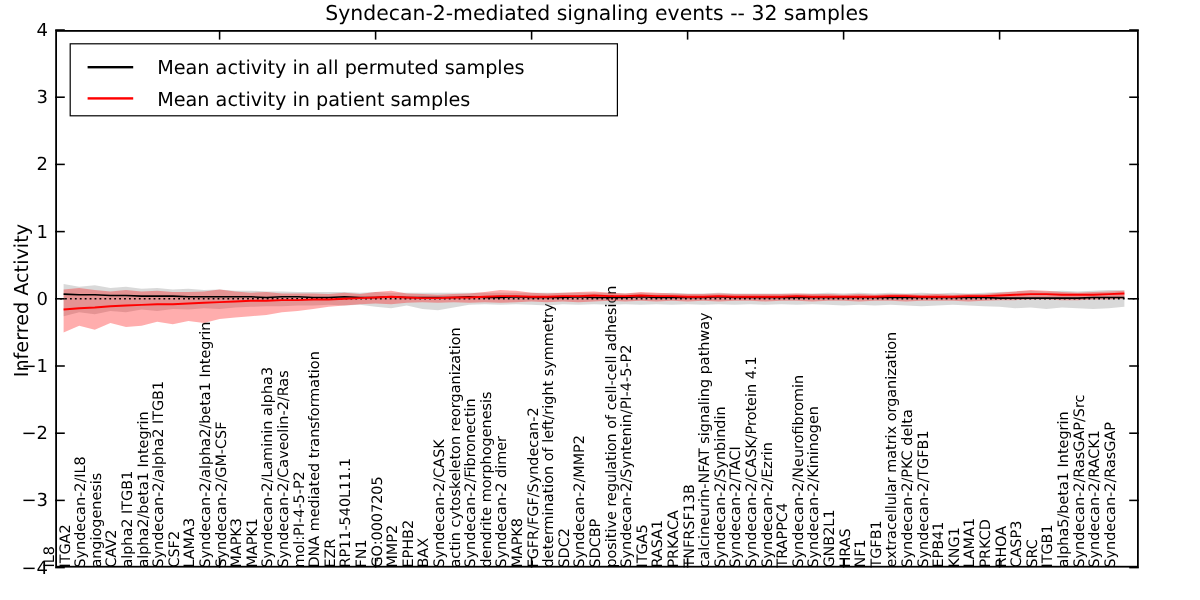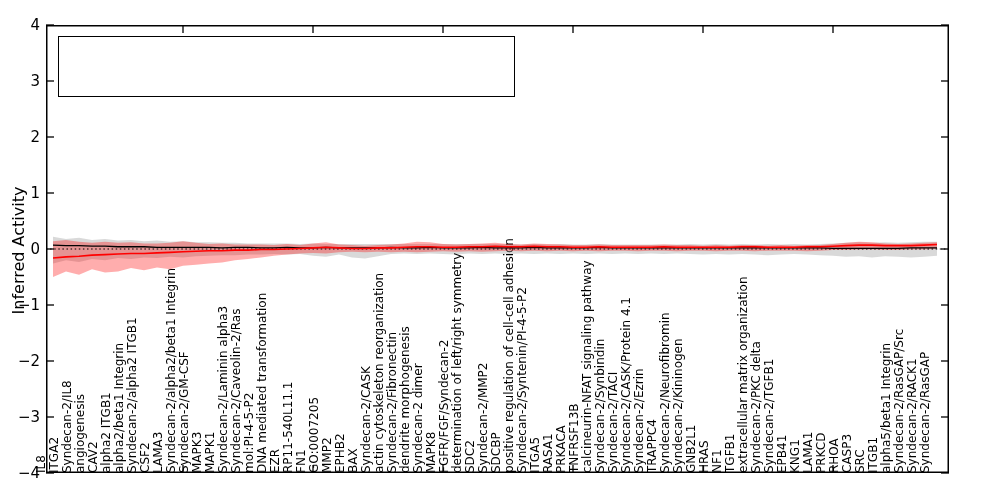--- a/index.html
+++ b/index.html
@@ -17,20 +17,21 @@
   .legend{position:absolute;left:58px;top:36px;width:457px;height:61px;border:1.6px solid #000;
           background:#fff;box-sizing:border-box;padding:6px 0 0 14px;}
   .legend-row{display:flex;align-items:center;height:26px;}
   .legend-sw{display:inline-block;width:38px;height:2px;margin-right:20px;flex:0 0 38px;}
   .legend-label{font-size:16px;white-space:nowrap;}
 </style>
 </head>
 <body>
 
 <div class="figure">
+  <div class="title">Syndecan-2-mediated signaling events -- 32 samples</div>
   <div class="ylabel">Inferred Activity</div>
 
   <div id="yticks">
       <span class="ytick" style="top: 17px;">4</span>
       <span class="ytick" style="top: 73px;">3</span>
       <span class="ytick" style="top: 129px;">2</span>
       <span class="ytick" style="top: 185px;">1</span>
       <span class="ytick" style="top: 241px;">0</span>
       <span class="ytick" style="top: 297px;">−1</span>
       <span class="ytick" style="top: 353px;">−2</span>
@@ -142,14 +143,22 @@
       <line x1="443" y1="473" x2="443" y2="465" stroke="#000" stroke-width="1.3"></line>
       <line x1="573" y1="25" x2="573" y2="33" stroke="#000" stroke-width="1.3"></line>
       <line x1="573" y1="473" x2="573" y2="465" stroke="#000" stroke-width="1.3"></line>
       <line x1="703" y1="25" x2="703" y2="33" stroke="#000" stroke-width="1.3"></line>
       <line x1="703" y1="473" x2="703" y2="465" stroke="#000" stroke-width="1.3"></line>
       <line x1="833" y1="25" x2="833" y2="33" stroke="#000" stroke-width="1.3"></line>
       <line x1="833" y1="473" x2="833" y2="465" stroke="#000" stroke-width="1.3"></line>
     </svg>
 
   <div class="legend">
+    <div class="legend-row">
+      <span class="legend-sw" id="sw0" style="background: rgb(0, 0, 0);"></span>
+      <span class="legend-label">Mean activity in all permuted samples</span>
+    </div>
+    <div class="legend-row">
+      <span class="legend-sw" id="sw1" style="background: rgb(255, 0, 0);"></span>
+      <span class="legend-label">Mean activity in patient samples</span>
+    </div>
   </div>
 </div>
 
 </body></html>

